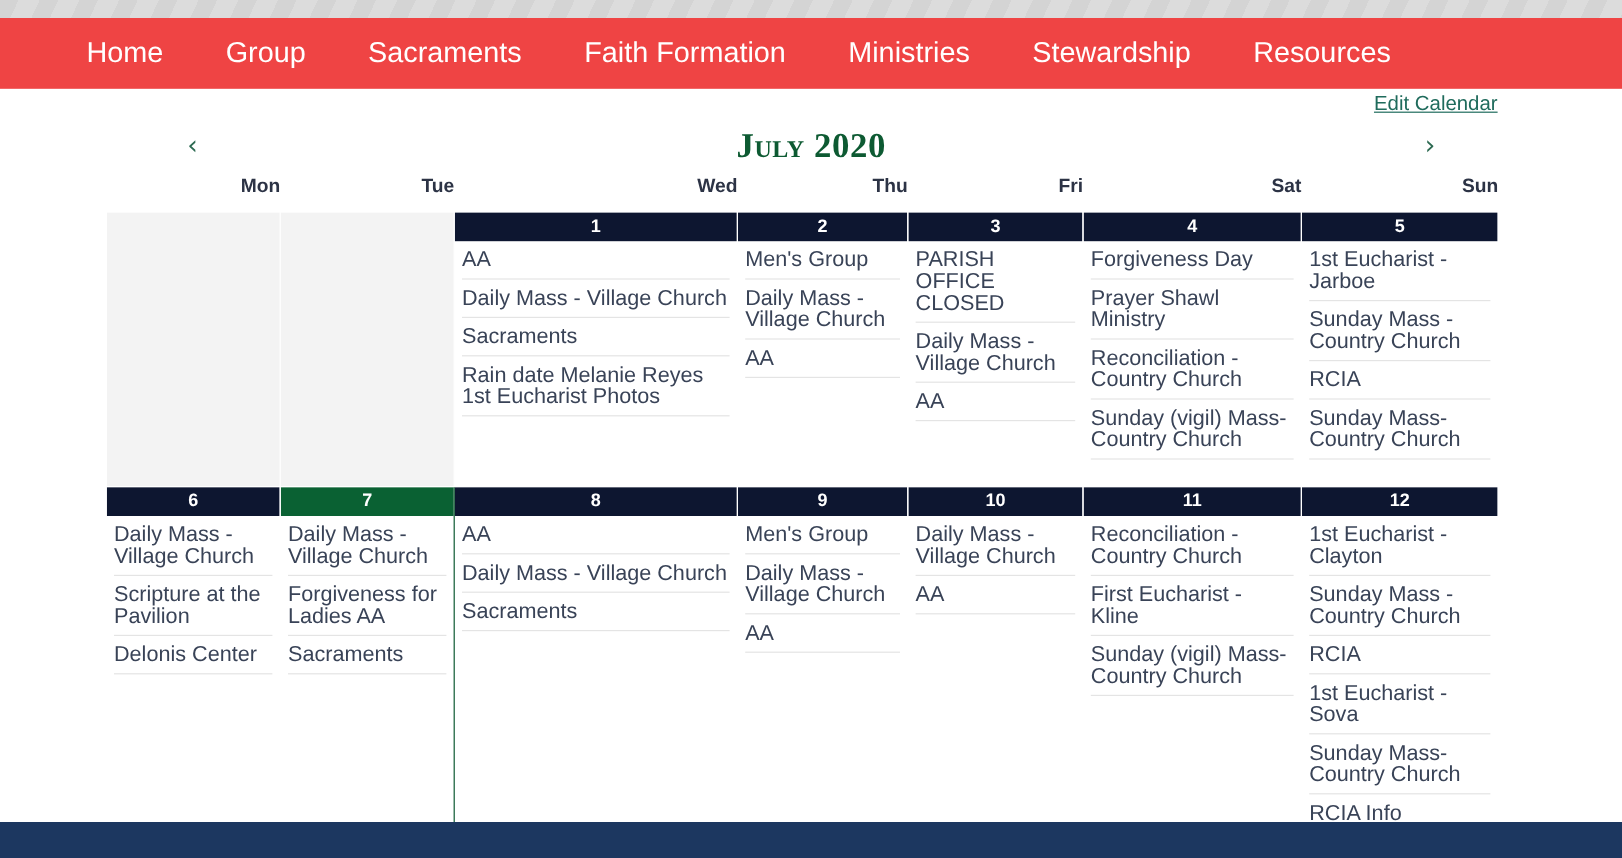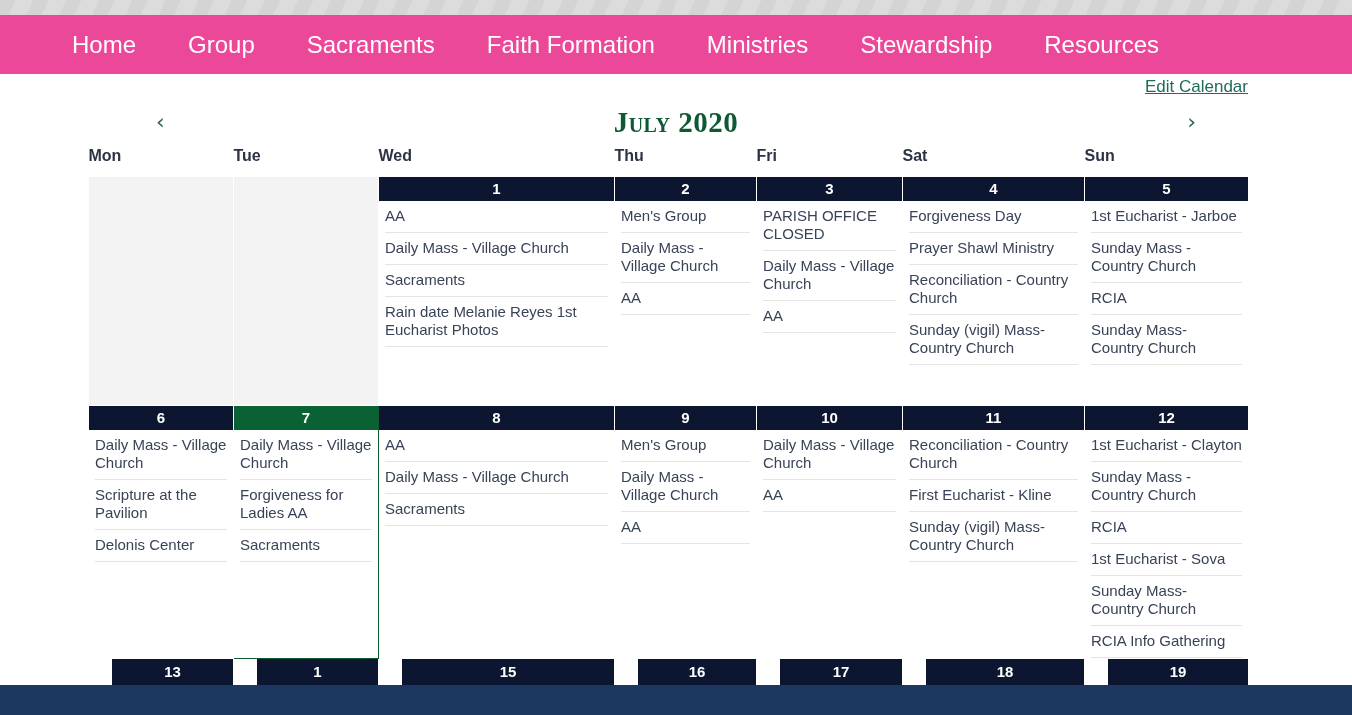--- a/index.html
+++ b/index.html
@@ -24,21 +24,21 @@
     background-image: repeating-linear-gradient(
       115deg,
       #d4d4d4 0px, #d4d4d4 14px,
       #dcdcdc 14px, #dcdcdc 30px
     );
   }
 
   
   .navbar {
     height: 59px;
-    background: #ec4899;
+    background: #ef4444;
     display: flex;
     align-items: center;
     padding-left: 72px;
     box-sizing: border-box;
   }
   .nav-item {
     color: #ffffff;
     font-size: 24px;
     font-weight: 400;
     margin-right: 52px;
@@ -101,21 +101,21 @@
   table.cal {
     width: 1160px;
     border-collapse: collapse;
     table-layout: fixed;
   }
   table.cal th.weekday {
     font-size: 16px;
     font-weight: 700;
     color: #2c3345;
     padding: 3px 0 11px 0;
-    text-align: left;
+    text-align: right;
     border: none;
     background: #ffffff;
   }
 
   td.daycell {
     vertical-align: top;
     border: 1px solid #ffffff;
     padding: 0;
     background: #ffffff;
   }
@@ -142,21 +142,21 @@
   .daynum.blank {
     background: transparent;
     height: 0;
     line-height: 0;
   }
 
   .events {
     padding: 0 6px;
   }
   .event {
-    font-size: 15px;
+    font-size: 18px;
     color: #394357;
     line-height: 18px;
     padding: 6px 0 7px 0;
     border-bottom: 1px solid #e4e4e4;
     word-wrap: break-word;
     cursor: pointer;
   }
   .event:last-child { border-bottom: 1px solid #e4e4e4; }
 
   .row1 td.daycell { height: 228px; }

